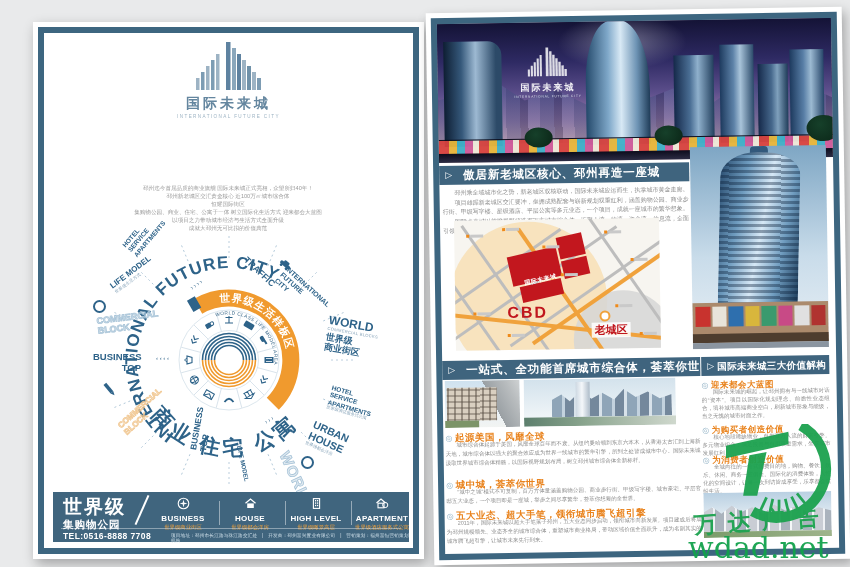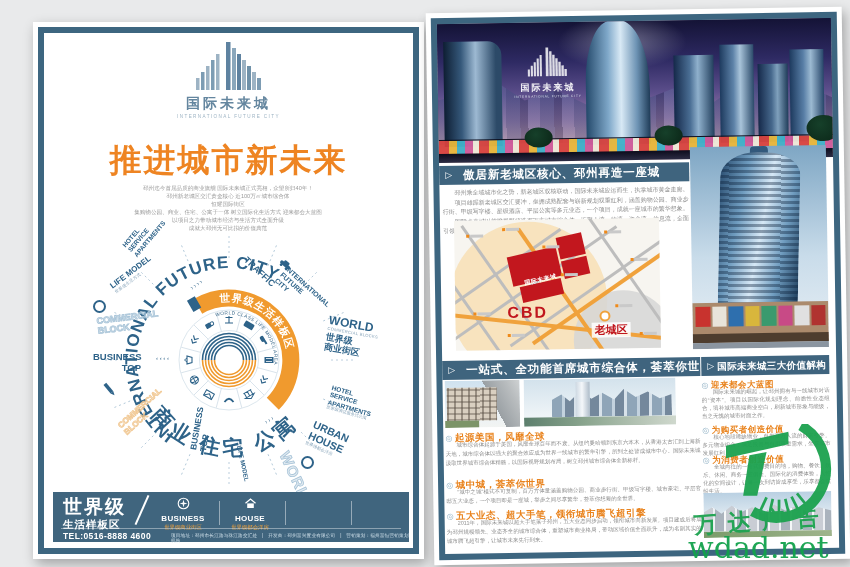--- a/index.html
+++ b/index.html
@@ -193,21 +193,20 @@
           <rect x="50" y="20" width="4" height="30" fill="#9db3c4"></rect>
           <rect x="55" y="26" width="4" height="24" fill="#6f91a9"></rect>
           <rect x="60" y="32" width="4" height="18" fill="#9db3c4"></rect>
           <rect x="65" y="38" width="4" height="12" fill="#7d9cb3"></rect>
         </g>
       </svg>
       <div class="logo-cn">国际未来城</div>
       <div class="logo-en">INTERNATIONAL FUTURE CITY</div>
     </div>
 
-    <div class="abs hl hl2">推进城市新未来</div>
 
     <div class="abs intro">
       <div>邳州迄今首屈品质的商业旗舰 国际未来城正式亮相，众望所归40年！</div>
       <div>邳州新老城区交汇黄金核心 近100万㎡城市综合体</div>
       <div>恒耀国际街区</div>
       <div>集购物公园、商业、住宅、公寓于一体 树立国际化生活方式 迎来都会大蓝图</div>
       <div>以项目之力带动城市经济与生活方式全面升级</div>
       <div>成就大邳州无可比拟的价值典范</div>
     </div>
 
@@ -391,46 +390,68 @@
     <div class="abs dlab dl11 pre">BUSINESS
 TOP</div>
     <div class="abs dlab dl12 pre outline-orange">COMMERCIAL
 BLOCK</div>
     <div class="abs ring-marker rm1"></div>
     <div class="abs ring-marker rm2"></div>
 
     <div class="abs footer-bar">
       <div class="abs grade">
         <div class="grade-main">世界级</div>
-        <div class="grade-sub">生活样板区</div>
+        <div class="grade-sub">集购物公园</div>
       </div>
       <div class="abs slash"></div>
 
       <div class="abs fcol fc0">
         <svg width="13" height="13" viewBox="0 0 13 13">
           <circle cx="6.5" cy="6.5" r="5.3" fill="none" stroke="#fff" stroke-width="1.1"></circle>
           <path d="M6.5 2.5 L7.5 6.5 L6.5 10.5 L5.5 6.5 Z M2.5 6.5 L6.5 5.5 L10.5 6.5 L6.5 7.5 Z" fill="#fff"></path>
         </svg>
         <div class="en">BUSINESS</div>
         <div class="cn">世界级商业街区</div>
       </div>
       <div class="abs fcol fc1">
         <svg width="13" height="13" viewBox="0 0 13 13">
           <path d="M1.5 6.2 L6.5 2 L11.5 6.2" fill="none" stroke="#fff" stroke-width="1.3"></path>
           <rect x="3.2" y="6.4" width="6.6" height="4.6" fill="#fff"></rect>
         </svg>
         <div class="en">HOUSE</div>
         <div class="cn">世界级都会洋房</div>
       </div>
+      <div class="abs fcol fc2">
+        <svg width="13" height="13" viewBox="0 0 13 13">
+          <rect x="3.4" y="1.6" width="6.2" height="9.8" fill="none" stroke="#fff" stroke-width="1.1"></rect>
+          <rect x="5" y="3" width="1.2" height="1.4" fill="#fff"></rect>
+            <rect x="7" y="3" width="1.2" height="1.4" fill="#fff"></rect>
+          <rect x="5" y="5.4" width="1.2" height="1.4" fill="#fff"></rect>
+            <rect x="7" y="5.4" width="1.2" height="1.4" fill="#fff"></rect>
+          <rect x="5" y="7.8" width="1.2" height="1.4" fill="#fff"></rect>
+            <rect x="7" y="7.8" width="1.2" height="1.4" fill="#fff"></rect>
+        </svg>
+        <div class="en">HIGH LEVEL</div>
+        <div class="cn">世界级瞰景高层</div>
+      </div>
+      <div class="abs fcol fc3">
+        <svg width="14" height="13" viewBox="0 0 14 13">
+          <path d="M1.5 6 L6 2 L10.5 6" fill="none" stroke="#fff" stroke-width="1.2"></path>
+          <rect x="3" y="6.2" width="6" height="4.6" fill="none" stroke="#fff" stroke-width="1.1"></rect>
+          <circle cx="10.2" cy="8" r="2.6" fill="none" stroke="#fff" stroke-width="1"></circle>
+        </svg>
+        <div class="en">APARTMENT</div>
+        <div class="cn">世界级酒店服务式公寓</div>
+      </div>
       <div class="abs fdiv fd0"></div>
       <div class="abs fdiv fd1"></div>
       <div class="abs fdiv fd2"></div>
 
       <div class="abs tel-sep"></div>
-      <div class="abs tel">TEL:0516-8888 4600</div>
+      <div class="abs tel">TEL:0516-8888 7708</div>
       <div class="abs finfo">项目地址：邳州市长江路与珠江路交汇处　|　开发商：邳州富兴置业有限公司　|　营销策划：福州富恒营销策划机构</div>
     </div>
   </div>
 
   <div class="page page-right">
     <div class="frame"></div>
 
     <div class="abs hero photo">
       <div class="sky"></div>
       <div class="far"></div>

